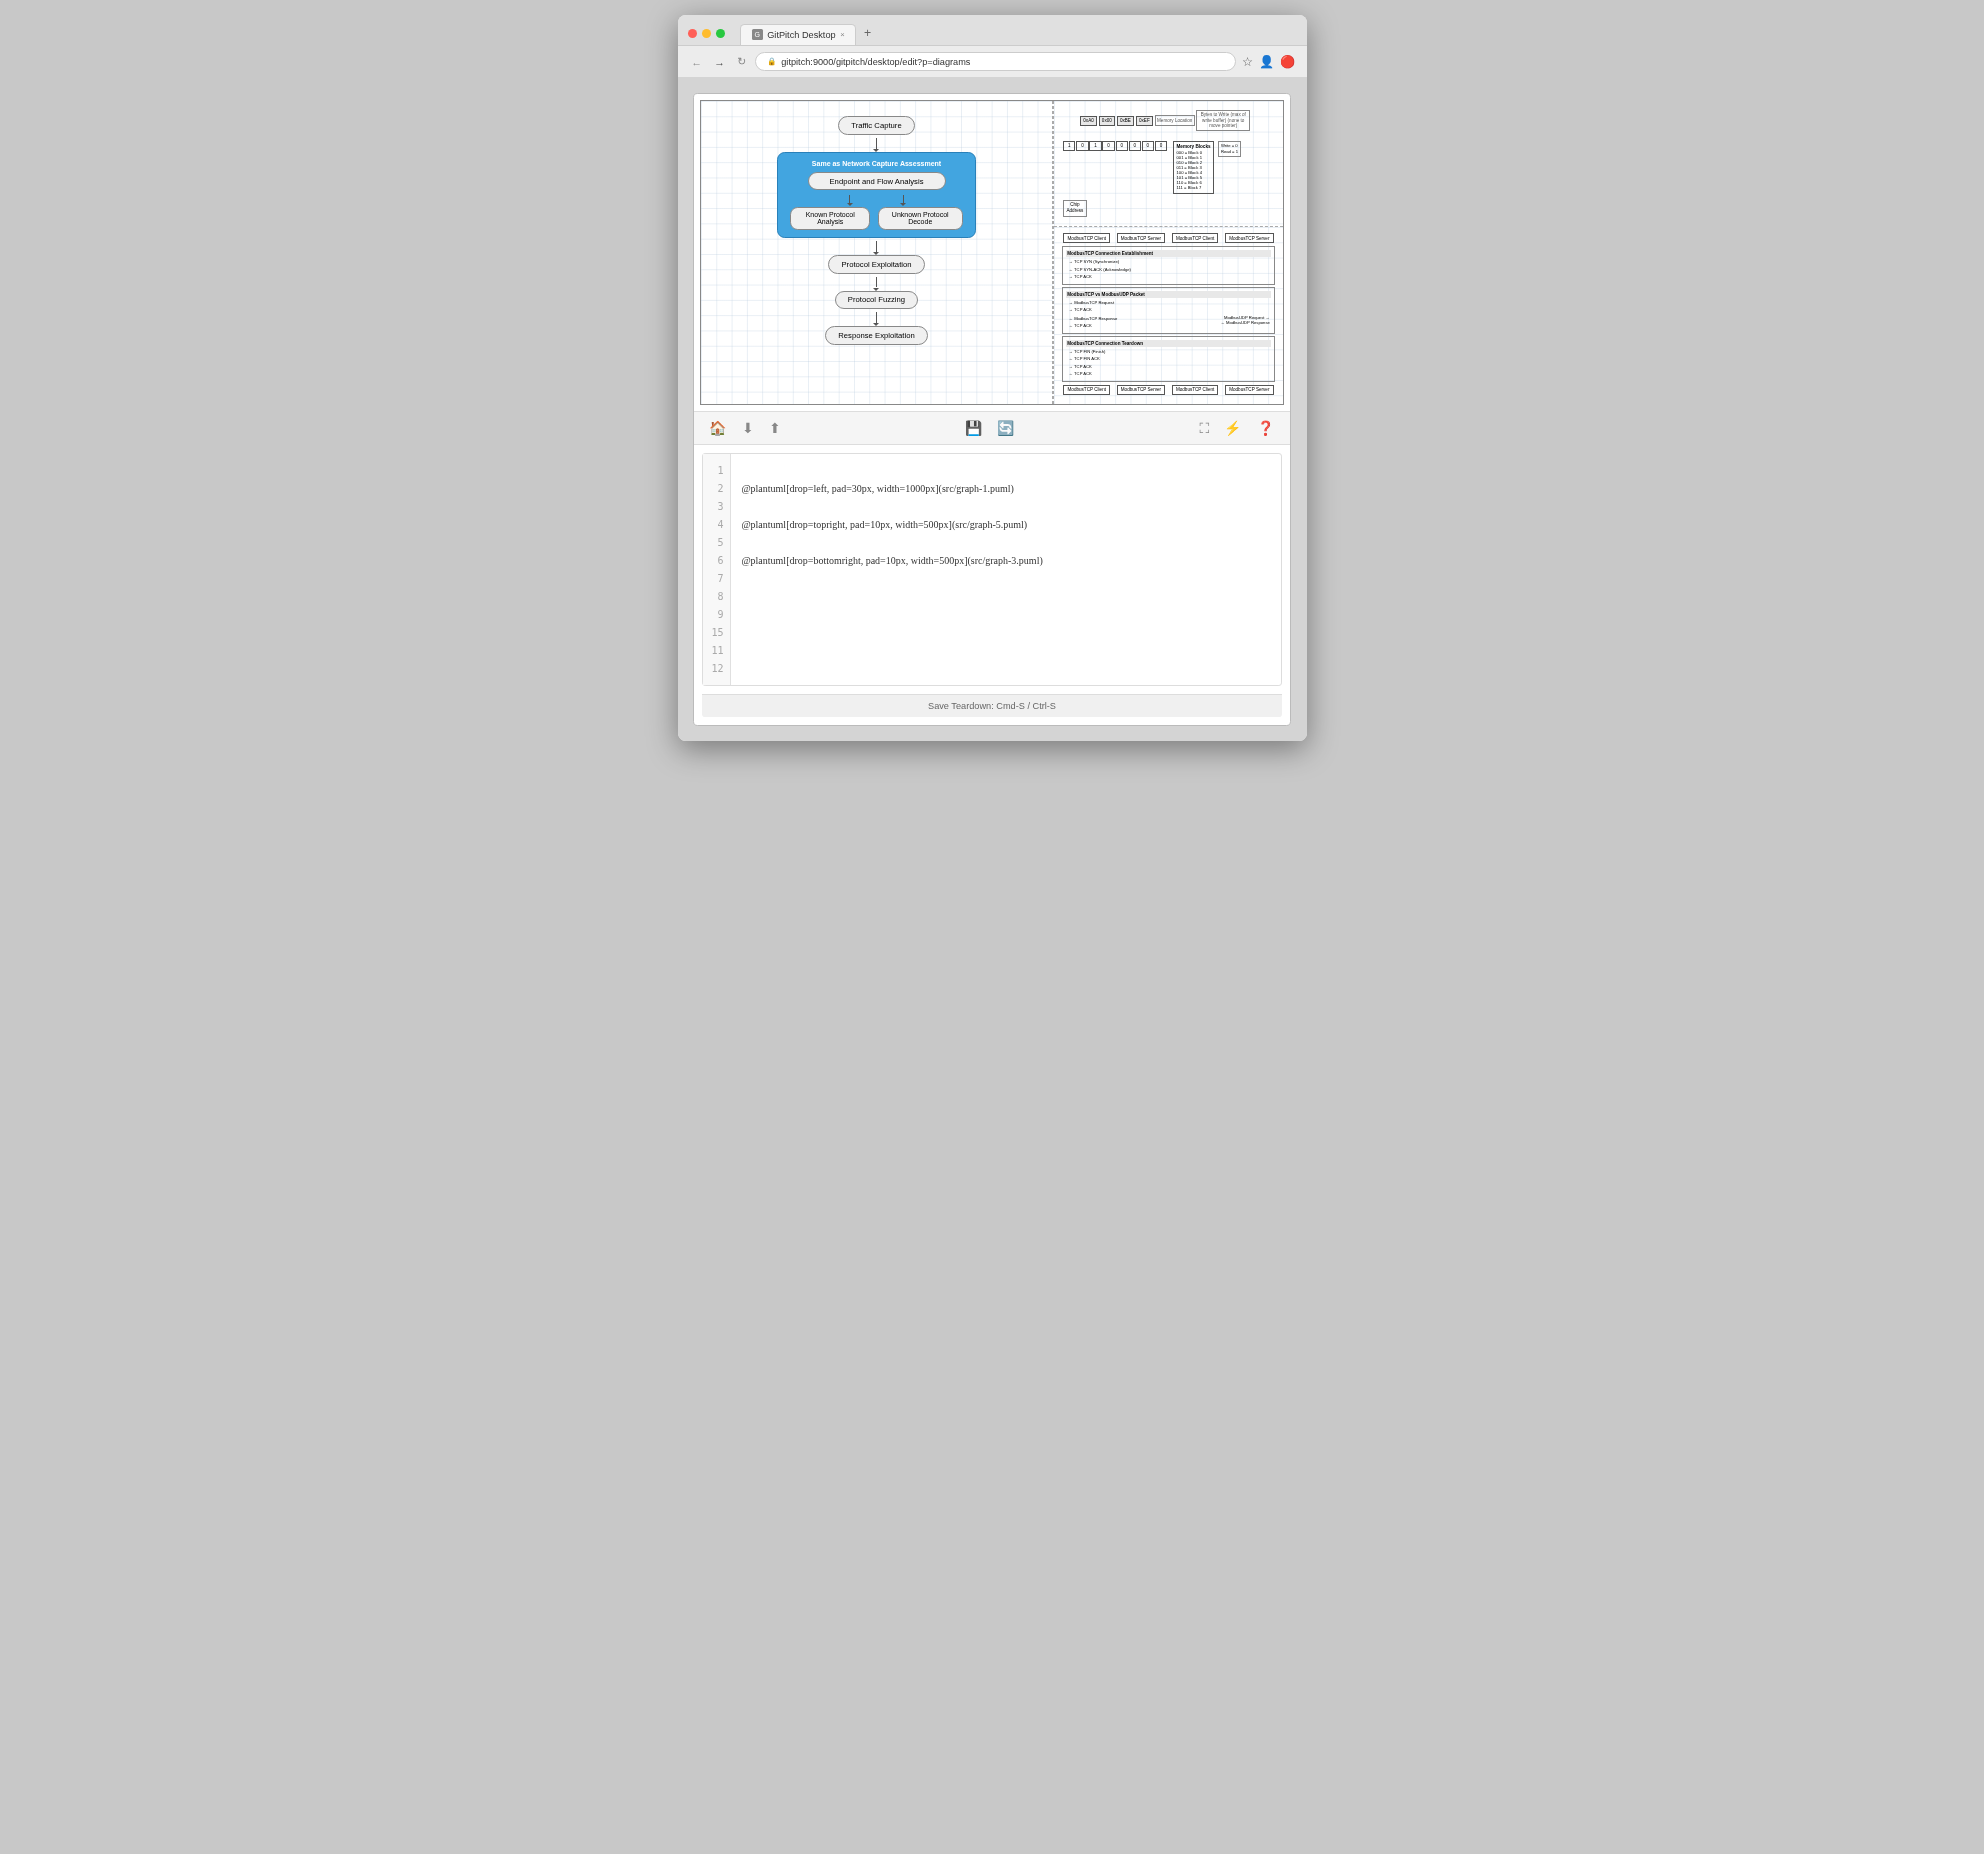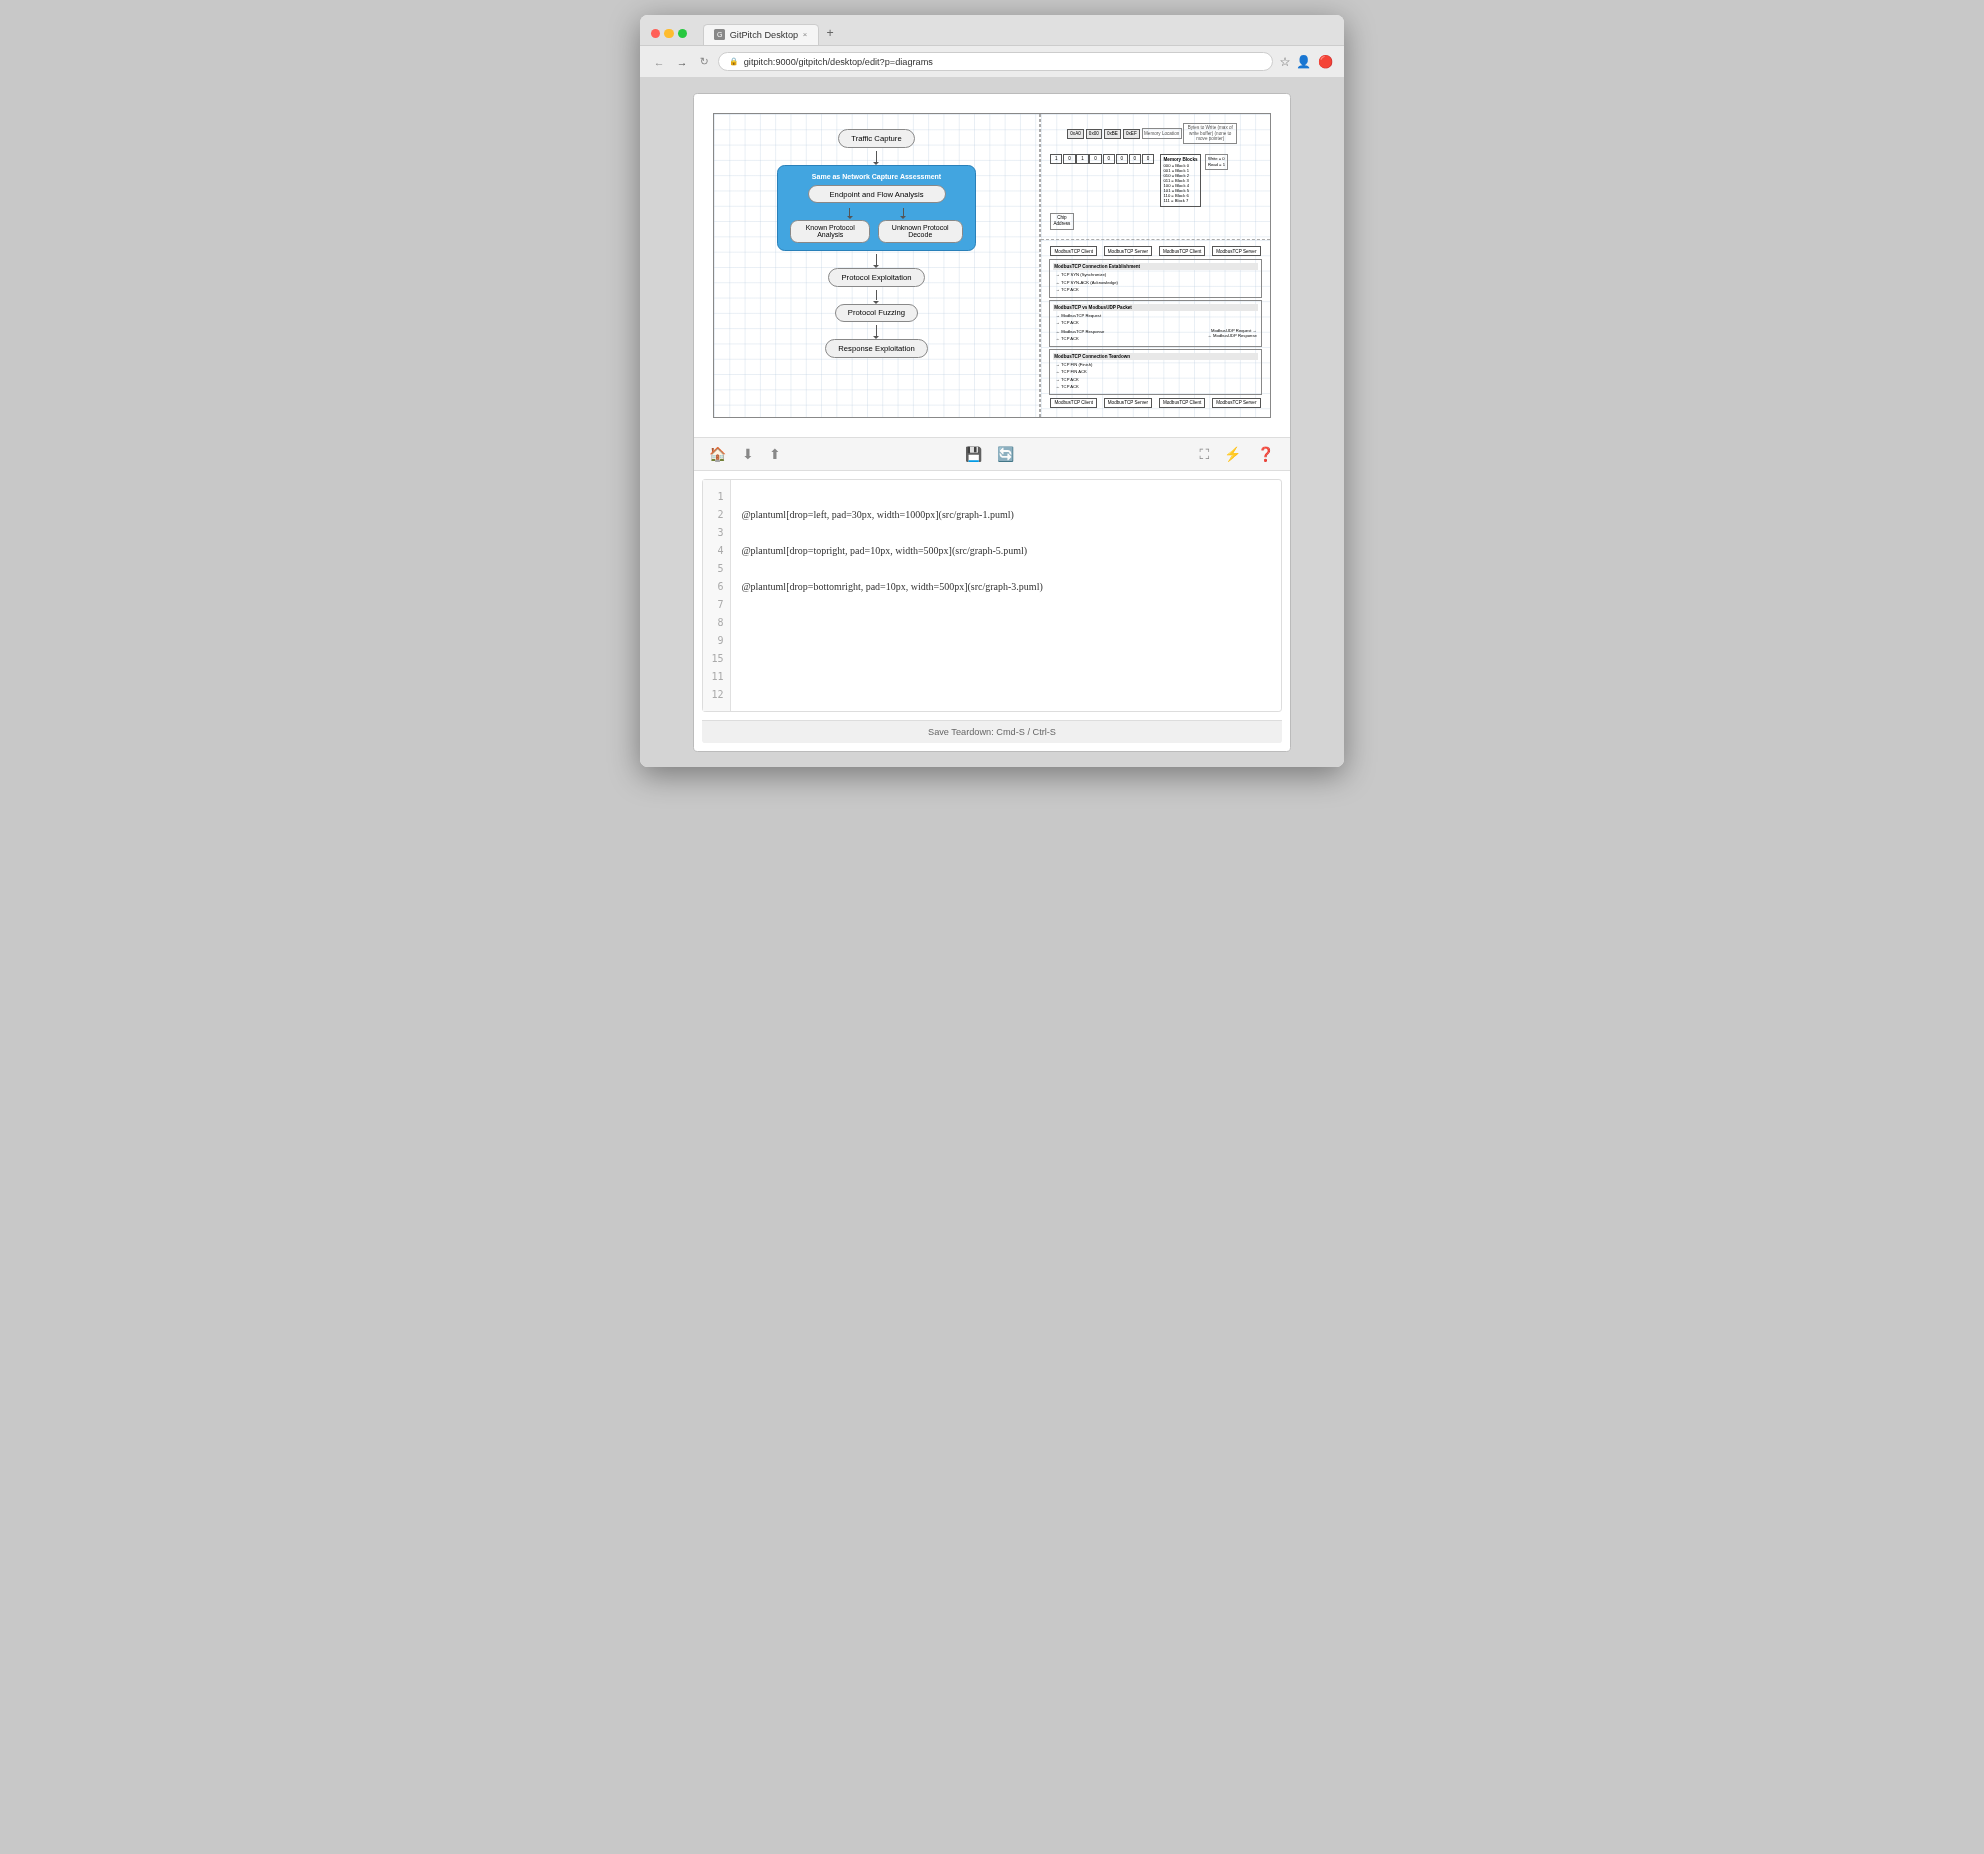--- a/index.html
+++ b/index.html
@@ -8,21 +8,21 @@
       font-family: -apple-system, BlinkMacSystemFont, "Segoe UI", Helvetica, Arial, sans-serif;
       display: flex;
       justify-content: center;
       align-items: flex-start;
       min-height: 100vh;
       padding: 0;
     }
 
     
     .browser {
-      width: 704px;
+      width: 629px;
       margin: 15.3px auto;
       background: #ececec;
       border-radius: 7.7px;
       box-shadow: 0 7.7px 31px rgba(0,0,0,0.4);
       overflow: hidden;
     }
 
     
     .title-bar {
       background: #e0e0e0;
@@ -140,21 +140,21 @@
       border-radius: 4.6px;
       width: 598px;
       border: 0.8px solid #bbb;
       overflow: hidden;
     }
 
     
     .preview-area {
       background: white;
       border: 1.5px solid #888;
-      margin: 19px;
+      margin: 6px;
       min-height: 276px;
       position: relative;
       display: flex;
     }
 
     
     .diagram-left {
       flex: 1;
       border-right: 0.8px dashed #aaa;
       padding: 12.3px;

